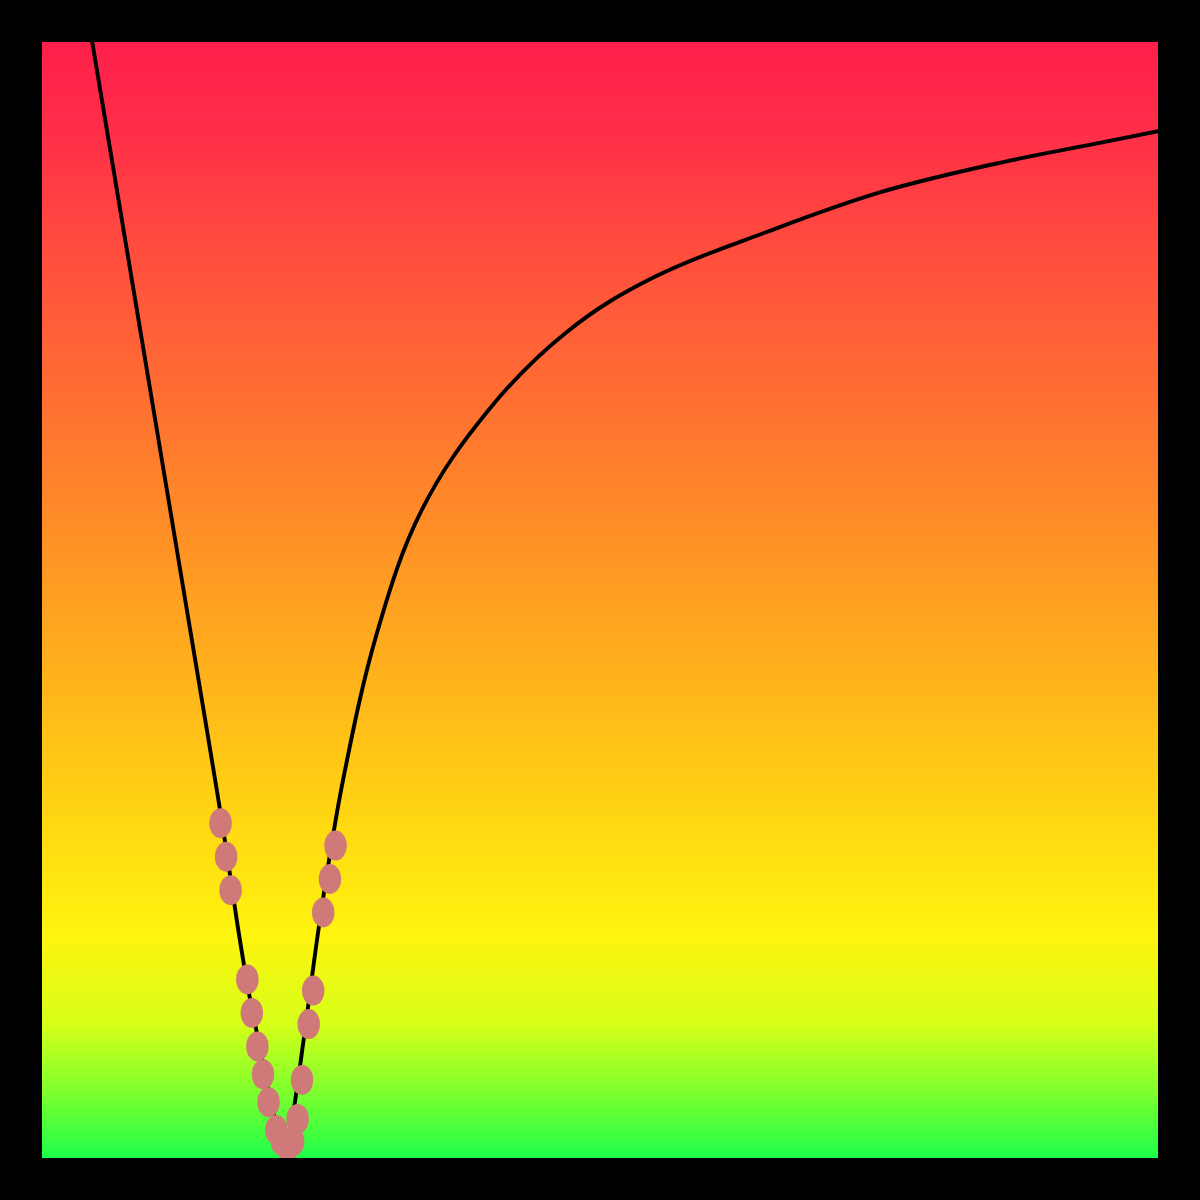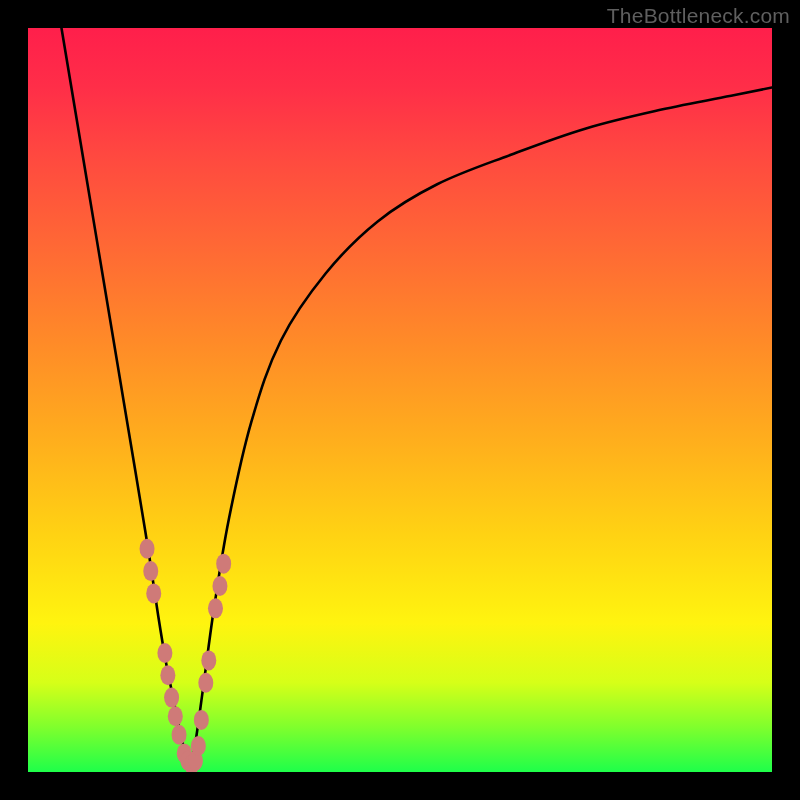--- a/index.html
+++ b/index.html
@@ -83,14 +83,13 @@
           <ellipse cx="170.37599999999998" cy="717.96" rx="7.5" ry="10" fill="#cf7a78" stroke="#cf7a78" stroke-width="0"></ellipse>
           <ellipse cx="173.352" cy="691.92" rx="7.5" ry="10" fill="#cf7a78" stroke="#cf7a78" stroke-width="0"></ellipse>
           <ellipse cx="177.816" cy="654.72" rx="7.5" ry="10" fill="#cf7a78" stroke="#cf7a78" stroke-width="0"></ellipse>
           <ellipse cx="180.792" cy="632.4" rx="7.5" ry="10" fill="#cf7a78" stroke="#cf7a78" stroke-width="0"></ellipse>
           <ellipse cx="187.488" cy="580.3199999999999" rx="7.5" ry="10" fill="#cf7a78" stroke="#cf7a78" stroke-width="0"></ellipse>
           <ellipse cx="191.952" cy="558" rx="7.5" ry="10" fill="#cf7a78" stroke="#cf7a78" stroke-width="0"></ellipse>
           <ellipse cx="195.672" cy="535.68" rx="7.5" ry="10" fill="#cf7a78" stroke="#cf7a78" stroke-width="0"></ellipse>
         </g>
     </svg>
   </div>
-  <div class="watermark">TheBottleneck.com</div>
 </div>
 
 </body></html>

